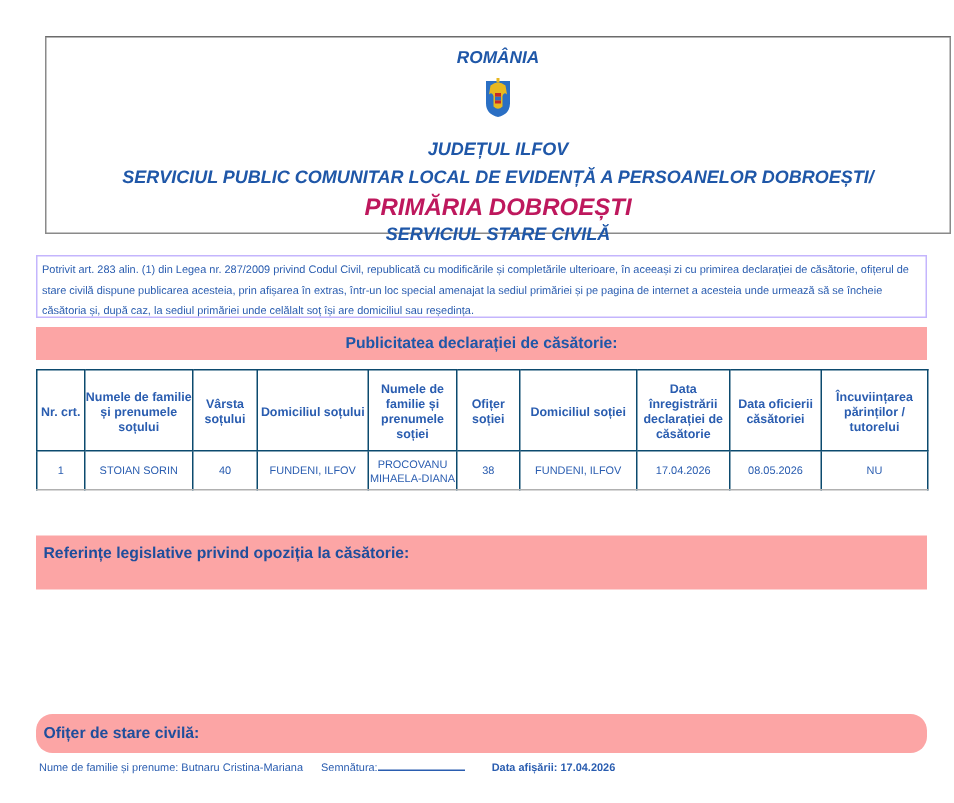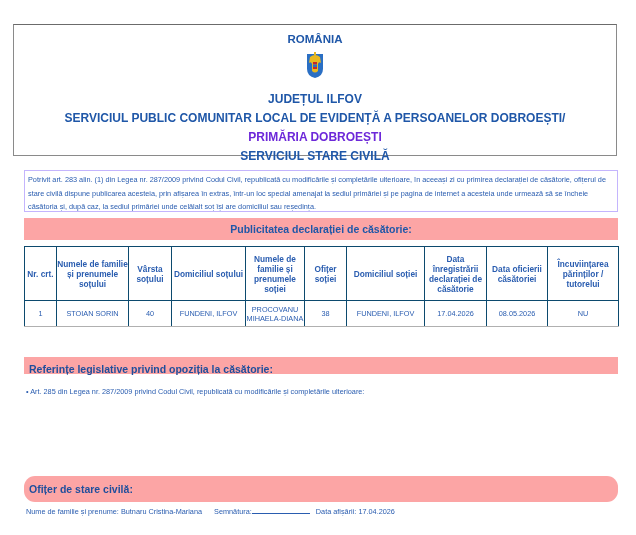--- a/index.html
+++ b/index.html
@@ -1,29 +1,29 @@
 <!DOCTYPE html>
 <html><head>
   <meta charset="utf-8">
   <style>
     html, body { margin: 0; padding: 0; background: #ffffff; }
     body {
       width: 636px; height: 535px; position: relative; overflow: hidden;
       font-family: "Liberation Sans", sans-serif; color: #1f4e9c;
     }
     .header-box {
-      position: absolute; left: 13px; top: 24px; width: 604px; height: 132px;
+      position: absolute; left: 30px; top: 24px; width: 604px; height: 132px;
       border: 1px solid #8a8a8a; border-top: 1.5px solid #6b6b6b;
-      box-sizing: border-box; text-align: center;
+      box-sizing: border-box; text-align: center; font-style: italic;
     }
     .h-romania { position: absolute; left: 0; right: 0; top: 8px; font-size: 11.5px; font-weight: bold; color: #1f57a8; }
     .coat { position: absolute; left: 50%; top: 26px; margin-left: -9px; width: 18px; height: 28px; }
     .h-judet { position: absolute; left: 0; right: 0; top: 67px; font-size: 12px; font-weight: bold; color: #1f57a8; }
     .h-serv { position: absolute; left: 0; right: 0; top: 86px; font-size: 12px; font-weight: bold; color: #1f57a8; }
-    .h-prim { position: absolute; left: 0; right: 0; top: 105px; font-size: 12px; font-weight: bold; color: #6d28d9; }
+    .h-prim { position: absolute; left: 0; right: 0; top: 105px; font-size: 16px; font-weight: bold; color: #be185d; }
     .h-stare { position: absolute; left: 0; right: 0; top: 124px; font-size: 12px; font-weight: bold; color: #1f57a8; }
 
     .intro-box {
       position: absolute; left: 24px; top: 170px; width: 594px; height: 42px;
       border: 1px solid #c4b5fd; box-sizing: border-box;
       font-size: 7.3px; line-height: 13.5px; padding: 2px 2px 0 3px; color: #2a5db0;
     }
 
     .section-bar {
       position: absolute; left: 24px; width: 594px; height: 22px; background: #fca5a5;
@@ -37,30 +37,30 @@
       border-collapse: collapse; table-layout: fixed;
     }
     table.decl th, table.decl td {
       border: 1px solid #0c4a6e; text-align: center; color: #2a5db0;
       padding: 0; vertical-align: middle;
     }
     table.decl th { font-size: 8.3px; font-weight: bold; line-height: 10px; height: 53px; }
     table.decl td { font-size: 7.3px; height: 25px; line-height: 9px; }
     table.decl tr.data-row td { border-top: 1px solid #6e6e6e; border-bottom: 1px solid #b0b0b0; }
 
-    .ref-bar { top: 357px; height: 17px; padding-left: 20px; }
+    .ref-bar { top: 357px; height: 36px; padding-left: 20px; }
     .ref-bar span { position: absolute; left: 5px; top: 0; line-height: 24px; font-size: 10.5px; font-weight: bold; color: #1f4e9c; }
     .ref-lines { position: absolute; left: 26px; top: 385px; font-size: 7.3px; line-height: 13.5px; color: #2a5db0; }
 
     .ofit-bar { top: 476px; height: 26px; border-radius: 11px; }
     .ofit-bar span { position: absolute; left: 5px; top: 0; line-height: 26px; font-size: 10.5px; font-weight: bold; color: #1f4e9c; }
     .footer-line { position: absolute; left: 26px; top: 505px; font-size: 7.3px; color: #2a5db0; white-space: nowrap; }
     .footer-line .gap { display: inline-block; width: 10px; }
     .sig-line { display: inline-block; width: 58px; border-bottom: 1px solid #2a5db0; height: 8px; vertical-align: baseline; }
-    .date-lbl { margin-left: 4px; }
+    .date-lbl { margin-left: 16px; font-weight: bold; }
   </style>
 </head>
 <body>
 
 <div class="header-box">
   <div class="h-romania">ROMÂNIA</div>
   <svg class="coat" viewBox="0 0 18 28">
     <path d="M1 3 H17 V18 Q17 25 9 27 Q1 25 1 18 Z" fill="#2a6fc4"></path>
     <path d="M4 6 Q9 2 14 6 L15 12 Q13 10 12 13 L12 20 Q9 23 6 20 L6 13 Q5 10 3 12 Z" fill="#e8b820"></path>
     <rect x="7" y="11" width="4" height="2.5" fill="#c62828"></rect>
@@ -122,21 +122,20 @@
       <td>08.05.2026</td>
       <td>NU</td>
     </tr>
   </tbody>
 </table>
 
 <div class="section-bar ref-bar">
   <span>Referințe legislative privind opoziția la căsătorie:</span>
 </div>
 <div class="ref-lines">
-  <div>• Art. 285 din Legea nr. 287/2009 privind Codul Civil, republicată cu modificările și completările ulterioare:</div>
 </div>
 
 <div class="section-bar ofit-bar">
   <span>Ofițer de stare civilă:</span>
 </div>
 <div class="footer-line">
   <span>Nume de familie și prenume: Butnaru Cristina-Mariana</span><span class="gap"></span>
   <span>Semnătura:</span><span class="sig-line"></span>
   <span class="date-lbl">Data afișării: 17.04.2026</span>
 </div>

